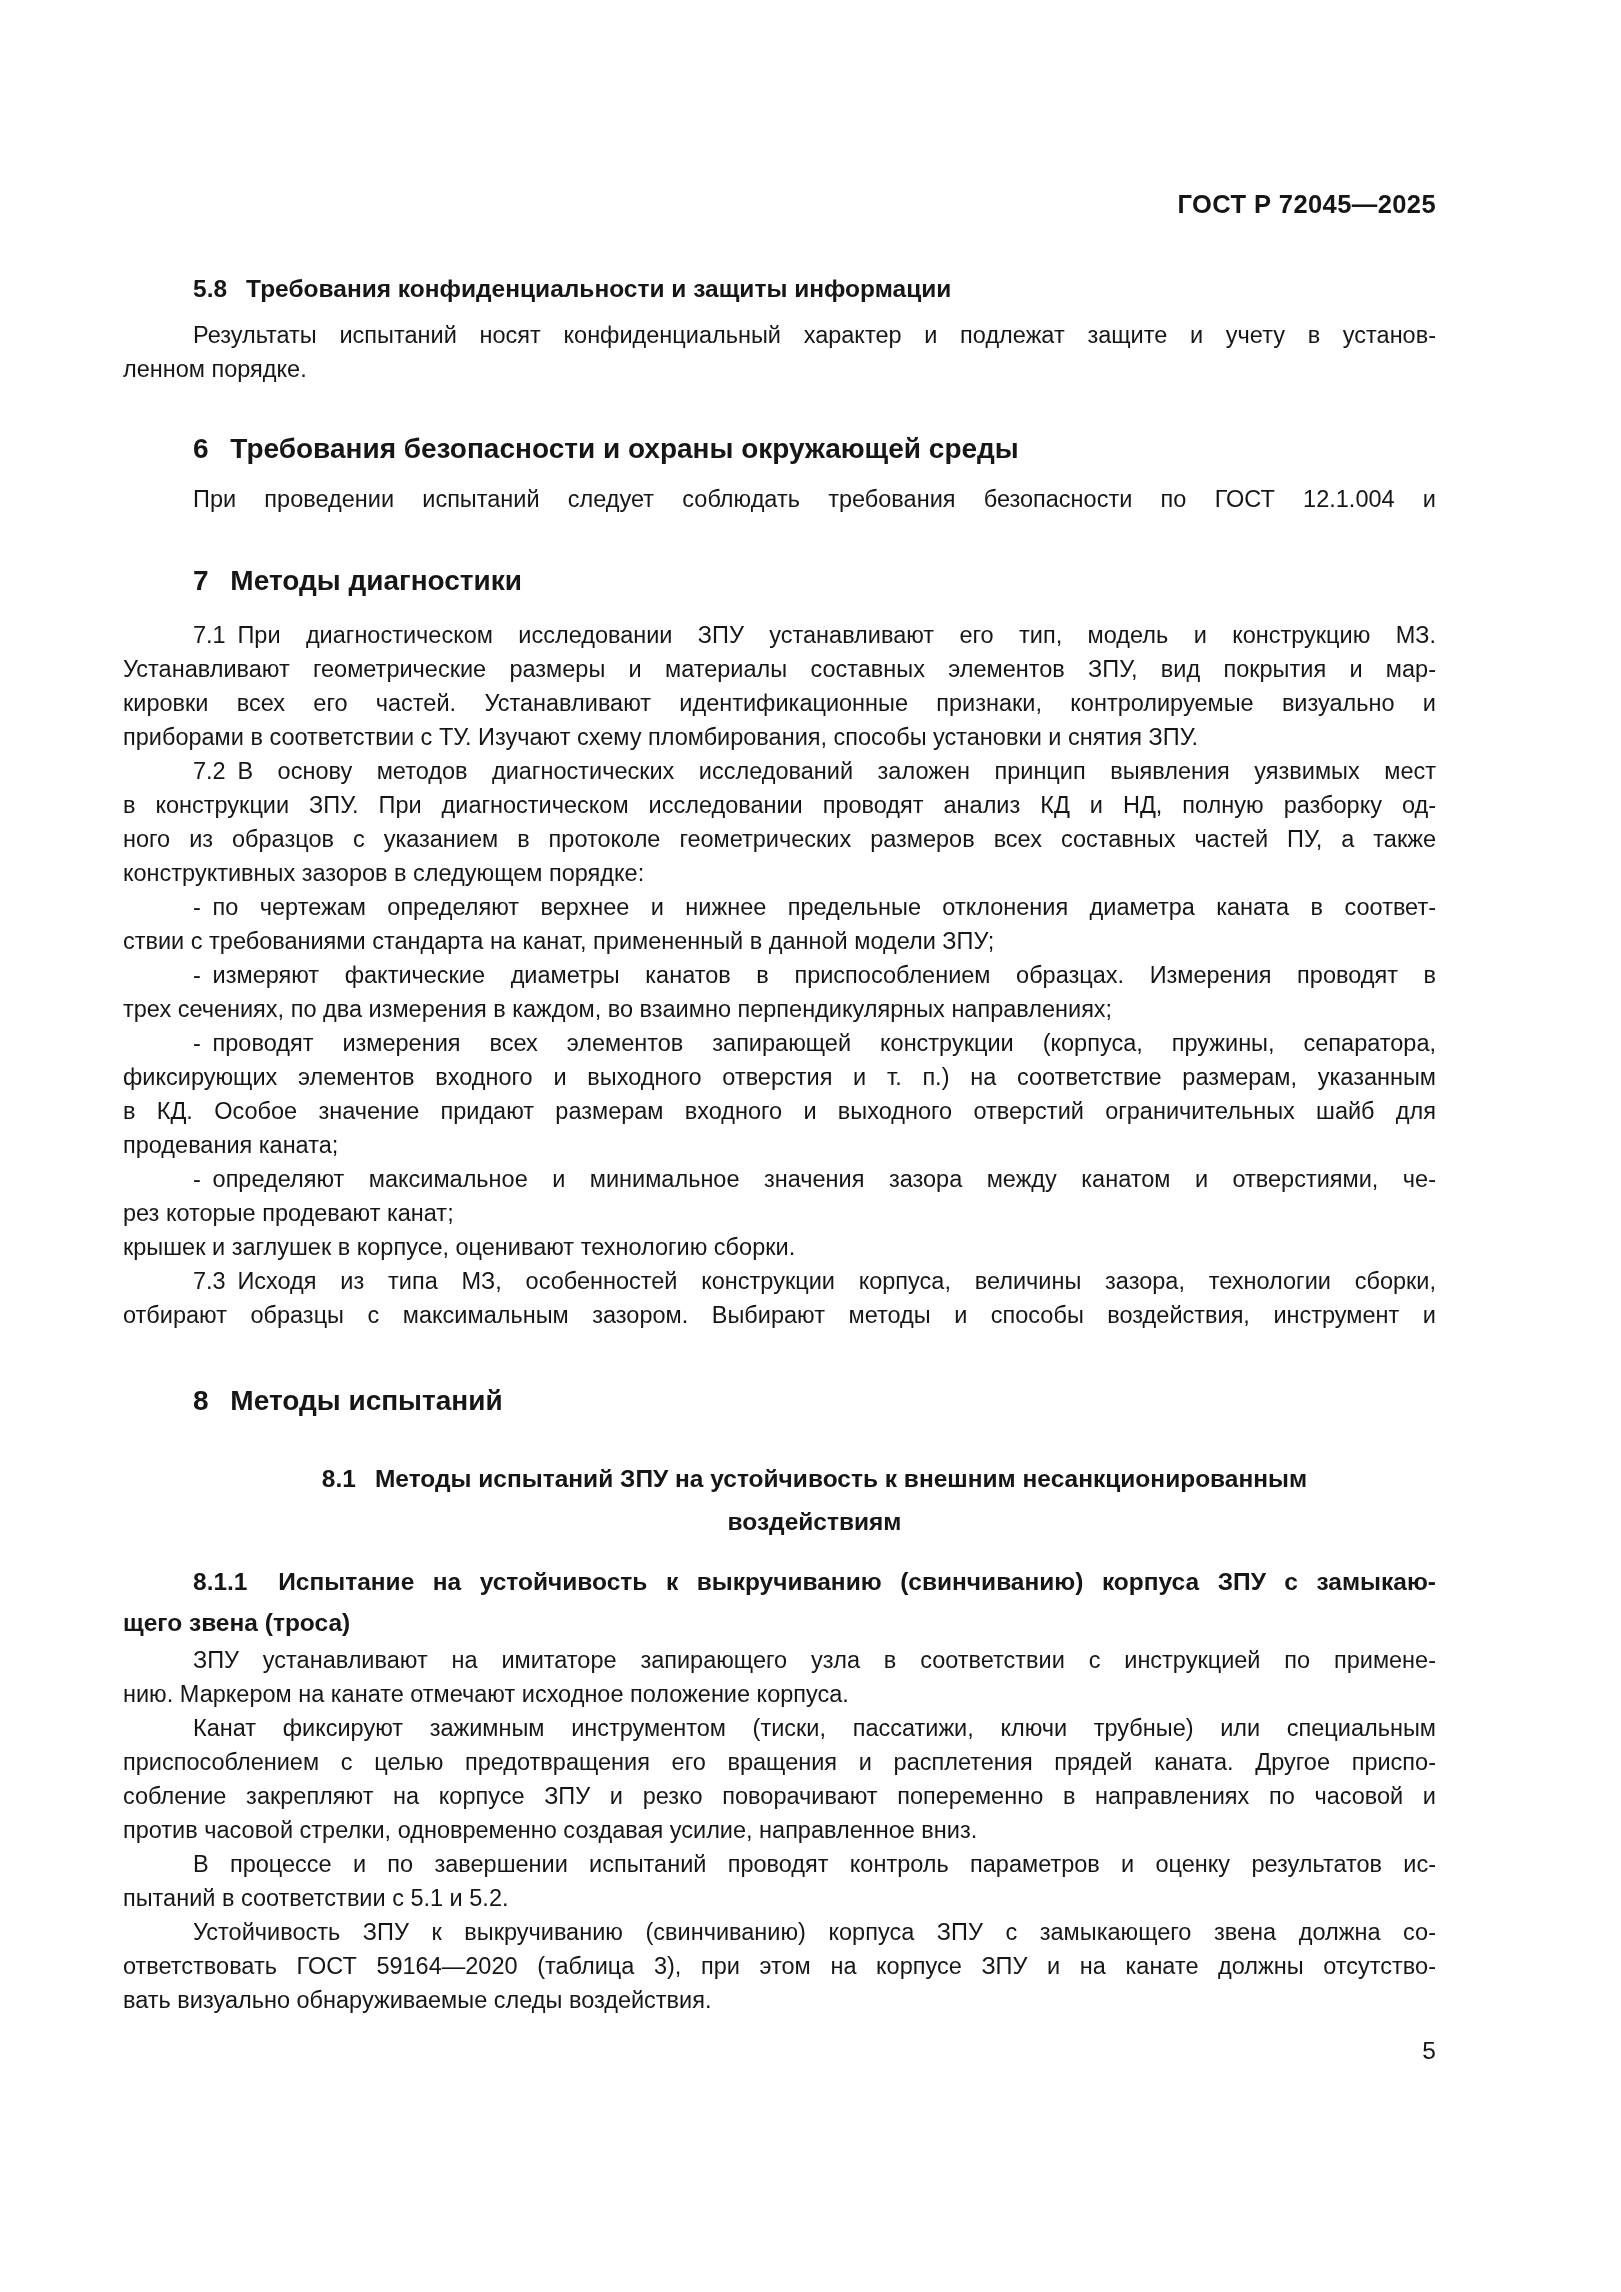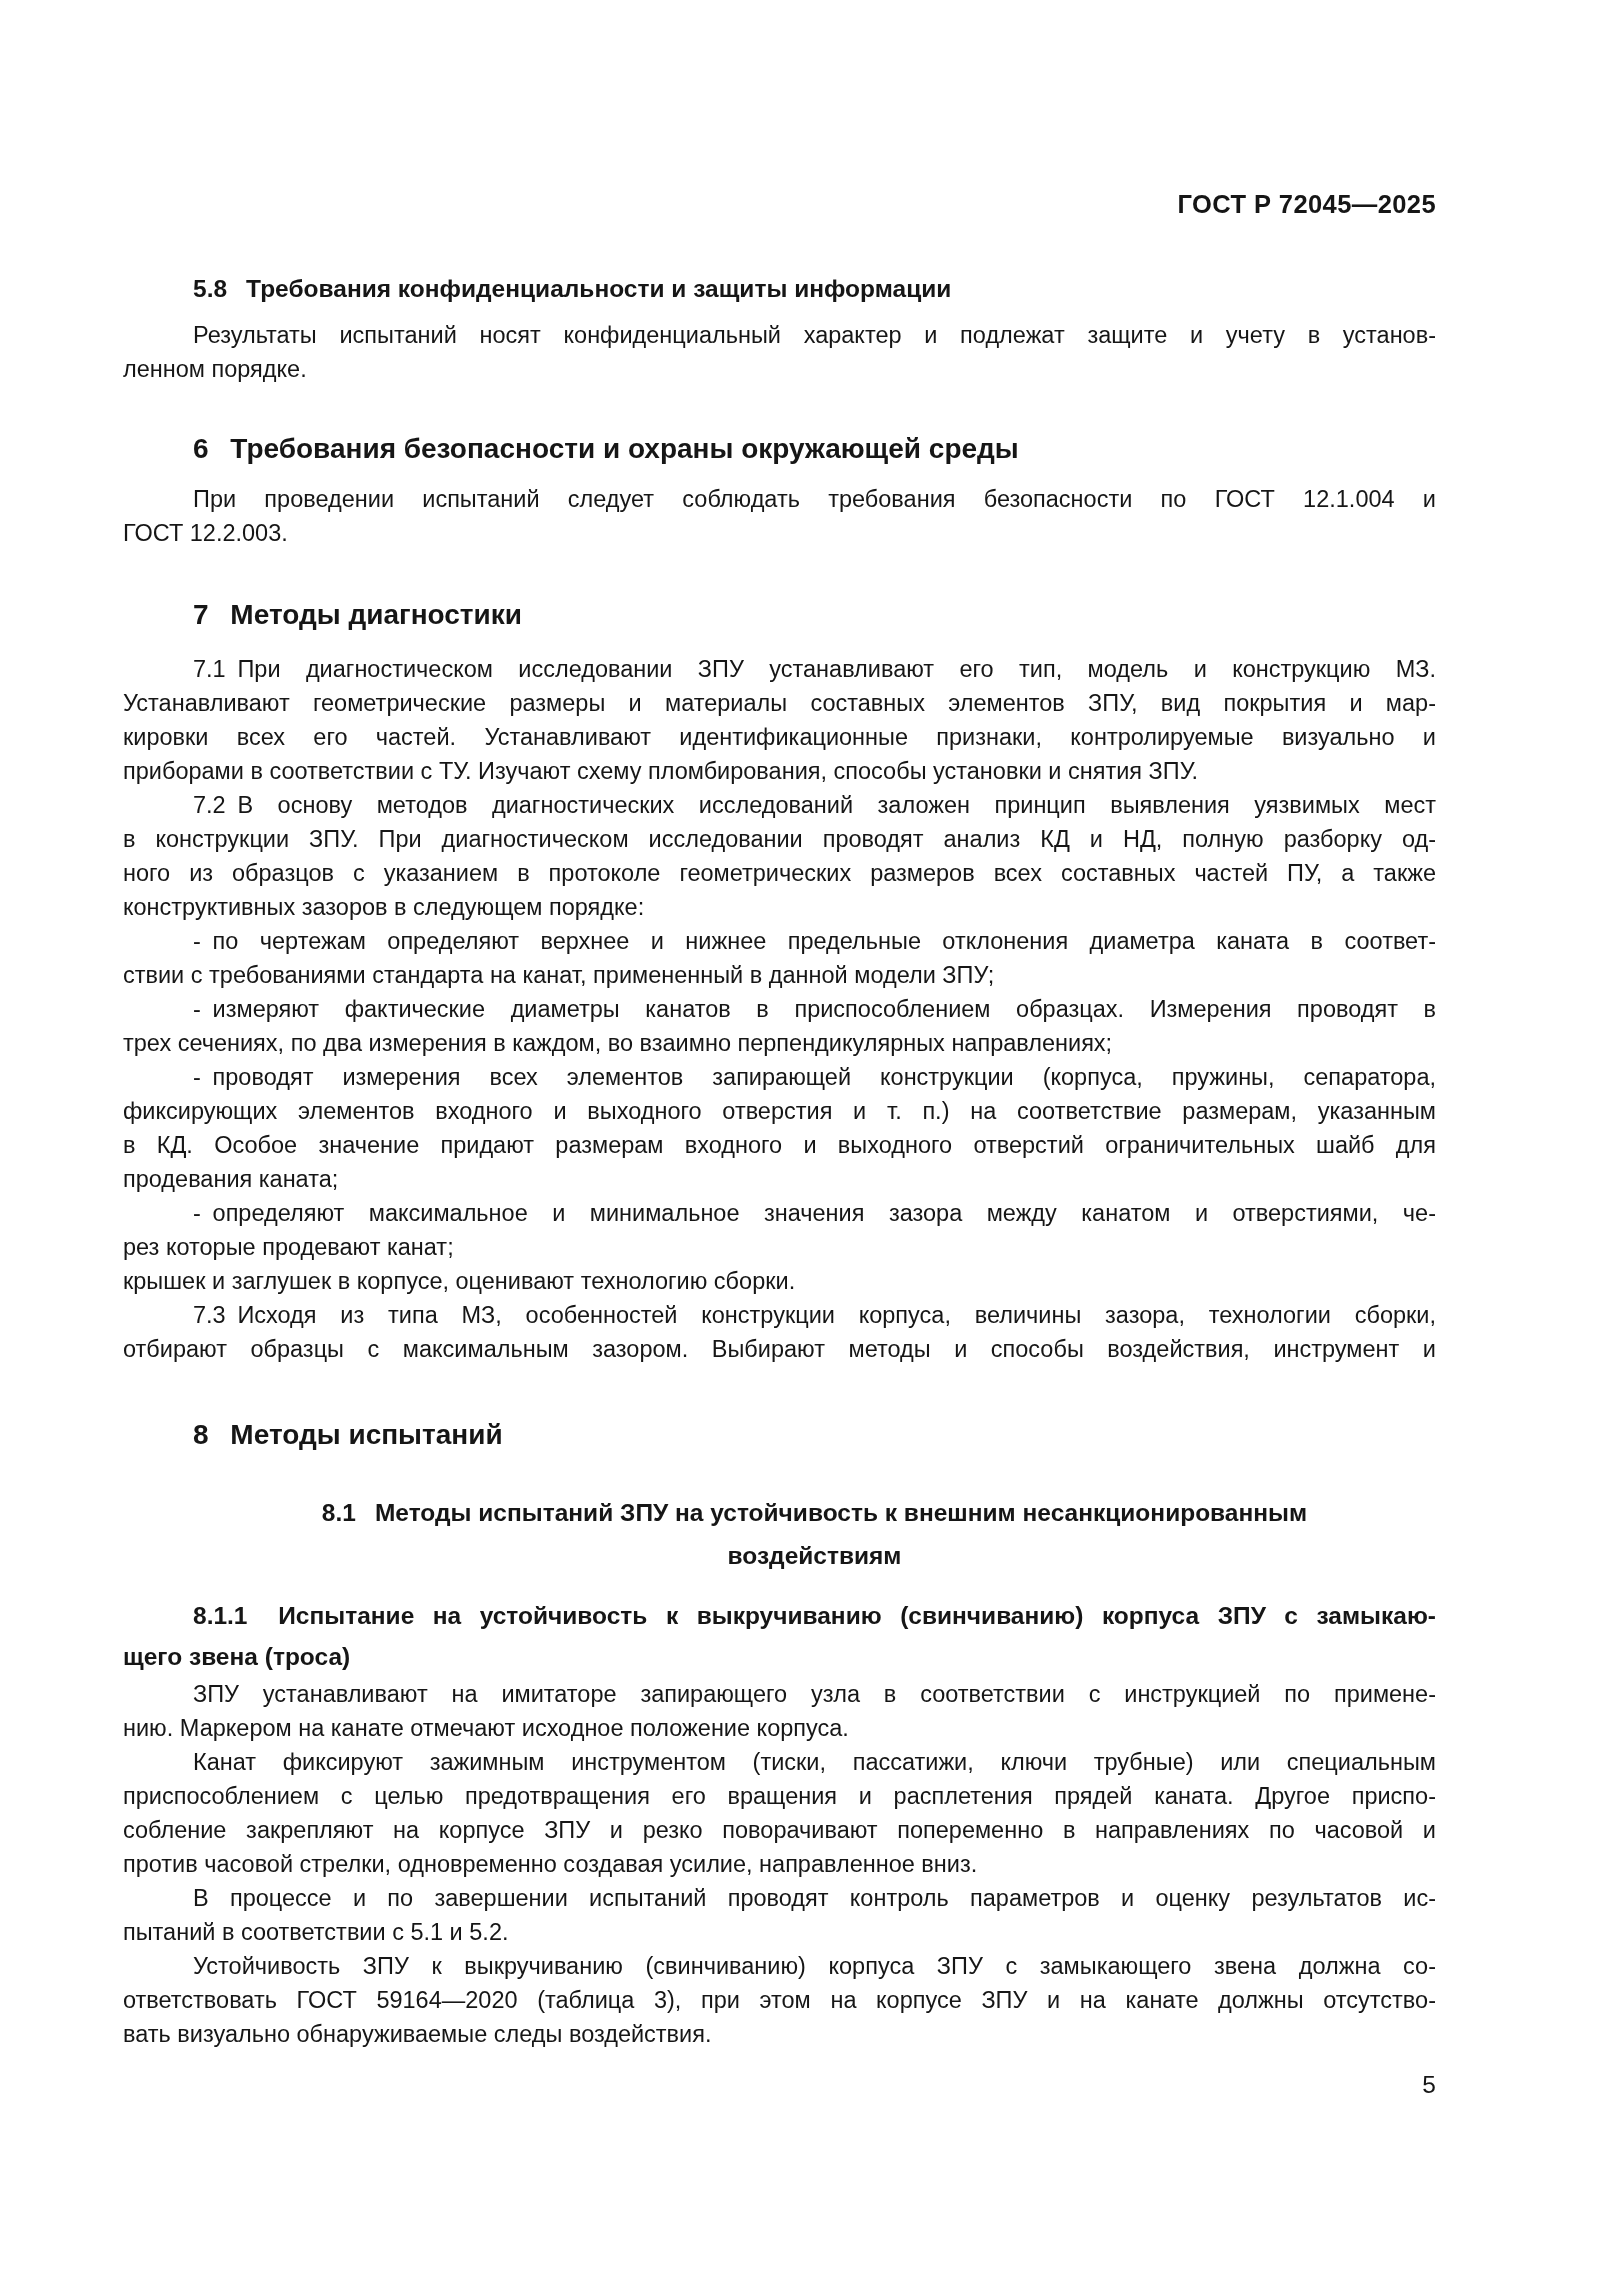--- a/index.html
+++ b/index.html
@@ -100,21 +100,20 @@
 
     <div class="h2 sp-h58">5.8  Требования конфиденциальности и защиты информации</div>
     <div class="para sp-p1">
         <div class="line first">Результаты испытаний носят конфиденциальный характер и подлежат защите и учету в установ-</div>
         <div class="line last">ленном порядке.</div>
       </div>
 
     <div class="h1 sp-h6">6  Требования безопасности и охраны окружающей среды</div>
     <div class="para sp-p2">
         <div class="line first">При проведении испытаний следует соблюдать требования безопасности по ГОСТ 12.1.004 и</div>
-        <div class="line last">ГОСТ 12.2.003.</div>
       </div>
 
     <div class="h1 sp-h7">7  Методы диагностики</div>
     <div class="para sp-p3">
         <div class="line first">7.1 При диагностическом исследовании ЗПУ устанавливают его тип, модель и конструкцию МЗ.</div>
         <div class="line">Устанавливают геометрические размеры и материалы составных элементов ЗПУ, вид покрытия и мар-</div>
         <div class="line">кировки всех его частей. Устанавливают идентификационные признаки, контролируемые визуально и</div>
         <div class="line last">приборами в соответствии с ТУ. Изучают схему пломбирования, способы установки и снятия ЗПУ.</div>
       </div>
     <div class="para">

